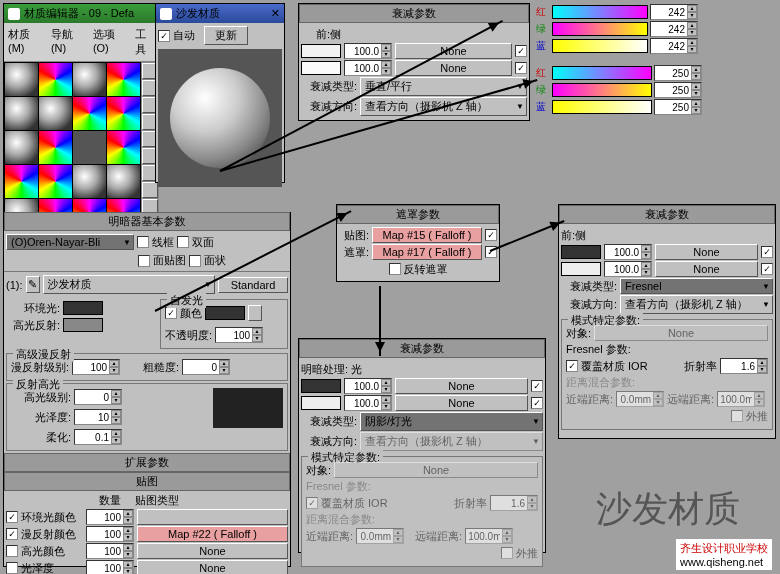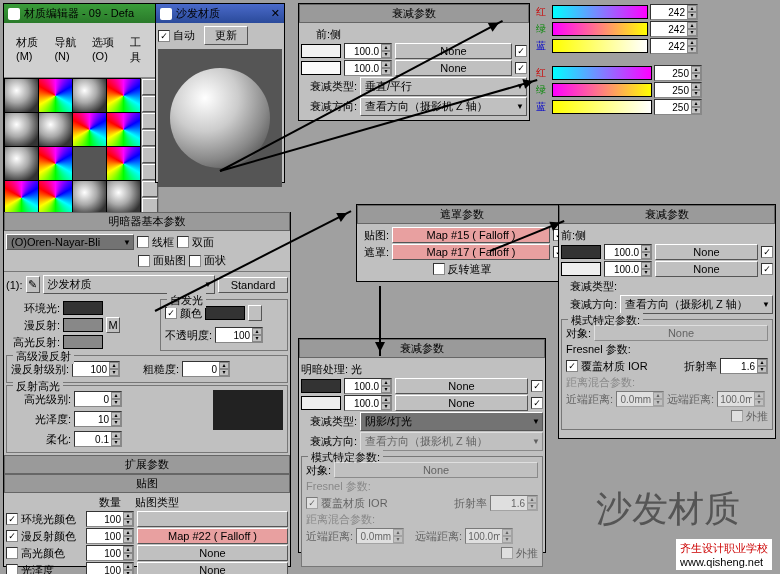--- a/index.html
+++ b/index.html
@@ -1,21 +1,21 @@
 <!DOCTYPE html>
 <html><head>
 <meta charset="utf-8">
 <style>
 *{box-sizing:border-box;margin:0;padding:0;font-family:"SimSun",sans-serif;font-size:11px;color:#000}
 body{background:#a0a0a0;width:780px;height:574px;position:relative;overflow:hidden}
 .panel{position:absolute;background:#c0c0c0;border:1px solid #000}
 .titlebar{background:linear-gradient(#3a9c3a,#2a7a2a);color:#fff;padding:2px 4px;font-size:11px;display:flex;align-items:center;gap:4px}
 .titlebar.blue{background:linear-gradient(#4a6aca,#2a4a9a)}
 .titlebar .icon{width:12px;height:12px;background:#fff;border-radius:2px}
-.menubar{background:#d0d0d0;padding:12px;display:flex;gap:12px;border-bottom:1px solid #888}
+.menubar{background:#d0d0d0;padding:4px;display:flex;gap:12px;border-bottom:1px solid #888}
 .menubar span{cursor:default}
 .sphere-grid{display:grid;grid-template-columns:repeat(4,33px);grid-auto-rows:33px;gap:1px;background:#000;padding:1px}
 .sphere-cell{background:#555;position:relative;overflow:hidden}
 .sphere-cell.lit{background:radial-gradient(circle at 35% 35%,#fff,#aaa 40%,#333 80%)}
 .sphere-cell.rainbow{background:conic-gradient(#f0f,#00f,#0ff,#0f0,#ff0,#f00,#f0f)}
 .toolbar-v{position:absolute;display:flex;flex-direction:column;gap:1px;background:#888;padding:1px}
 .toolbar-v .tb{width:16px;height:16px;background:#c0c0c0;border:1px solid #fff;border-right-color:#555;border-bottom-color:#555}
 .section-hdr{background:#9a9a9a;text-align:center;padding:1px 0;border:1px solid #666;font-size:11px}
 .group{border:1px solid #777;padding:4px;margin:2px;position:relative;background:#c0c0c0}
 .group>.glabel{position:absolute;top:-7px;left:6px;background:#c0c0c0;padding:0 3px}
@@ -123,25 +123,20 @@
         <span>Standard</span>
       </div>
   </div>
   <div style="display:flex">
     <div style="flex:1;padding:2px">
       <div class="row">
           <span class="lbl" style="width:54px">环境光:</span>
           <div class="swatch dark"></div>
         </div>
       <div class="row">
-          <span class="lbl" style="width:54px">漫反射:</span>
-          <div class="swatch"></div>
-          <div class="btn" style="width:14px;padding:0">M</div>
-        </div>
-      <div class="row">
           <span class="lbl" style="width:54px">高光反射:</span>
           <div class="swatch"></div>
         </div>
     </div>
     <div class="group" style="width:128px">
       <div class="glabel">自发光</div>
       <div class="row">
           <span class="chk">✓</span>
           <span>颜色</span>
           <div class="swatch dark" style="width:40px"></div>
@@ -405,21 +400,21 @@
       <div class="spin">
         <input value="250" style="">
         <div class="arr">
           <div>▴</div>
           <div>▾</div>
         </div>
       </div>
     </div>
 </div>
 
-<div class="panel" style="left:356px;top:204px;width:212px;height:78px">
+<div class="panel" style="left:336px;top:204px;width:164px;height:78px">
   <div class="section-hdr">遮罩参数</div>
   <div style="padding:2px">
     <div class="row">
         <span class="lbl" style="width:30px">贴图:</span>
         <div class="btn pink wide">
           <span>Map #15 ( Falloff )</span>
         </div>
         <span class="chk">✓</span>
       </div>
     <div class="row">
@@ -559,20 +554,23 @@
             <div>▾</div>
           </div>
         </div>
         <div class="btn wide">
           <span>None</span>
         </div>
         <span class="chk">✓</span>
       </div>
     <div class="row">
         <span class="lbl" style="width:56px">衰减类型:</span>
+        <div class="dd pink" style="flex:1">
+          <span>Fresnel</span>
+        </div>
       </div>
     <div class="row">
         <span class="lbl" style="width:56px">衰减方向:</span>
         <div class="dd" style="flex:1">
           <span>查看方向（摄影机 Z 轴）</span>
         </div>
       </div>
   </div>
   <div class="group">
       <div class="glabel">模式特定参数:</div>

